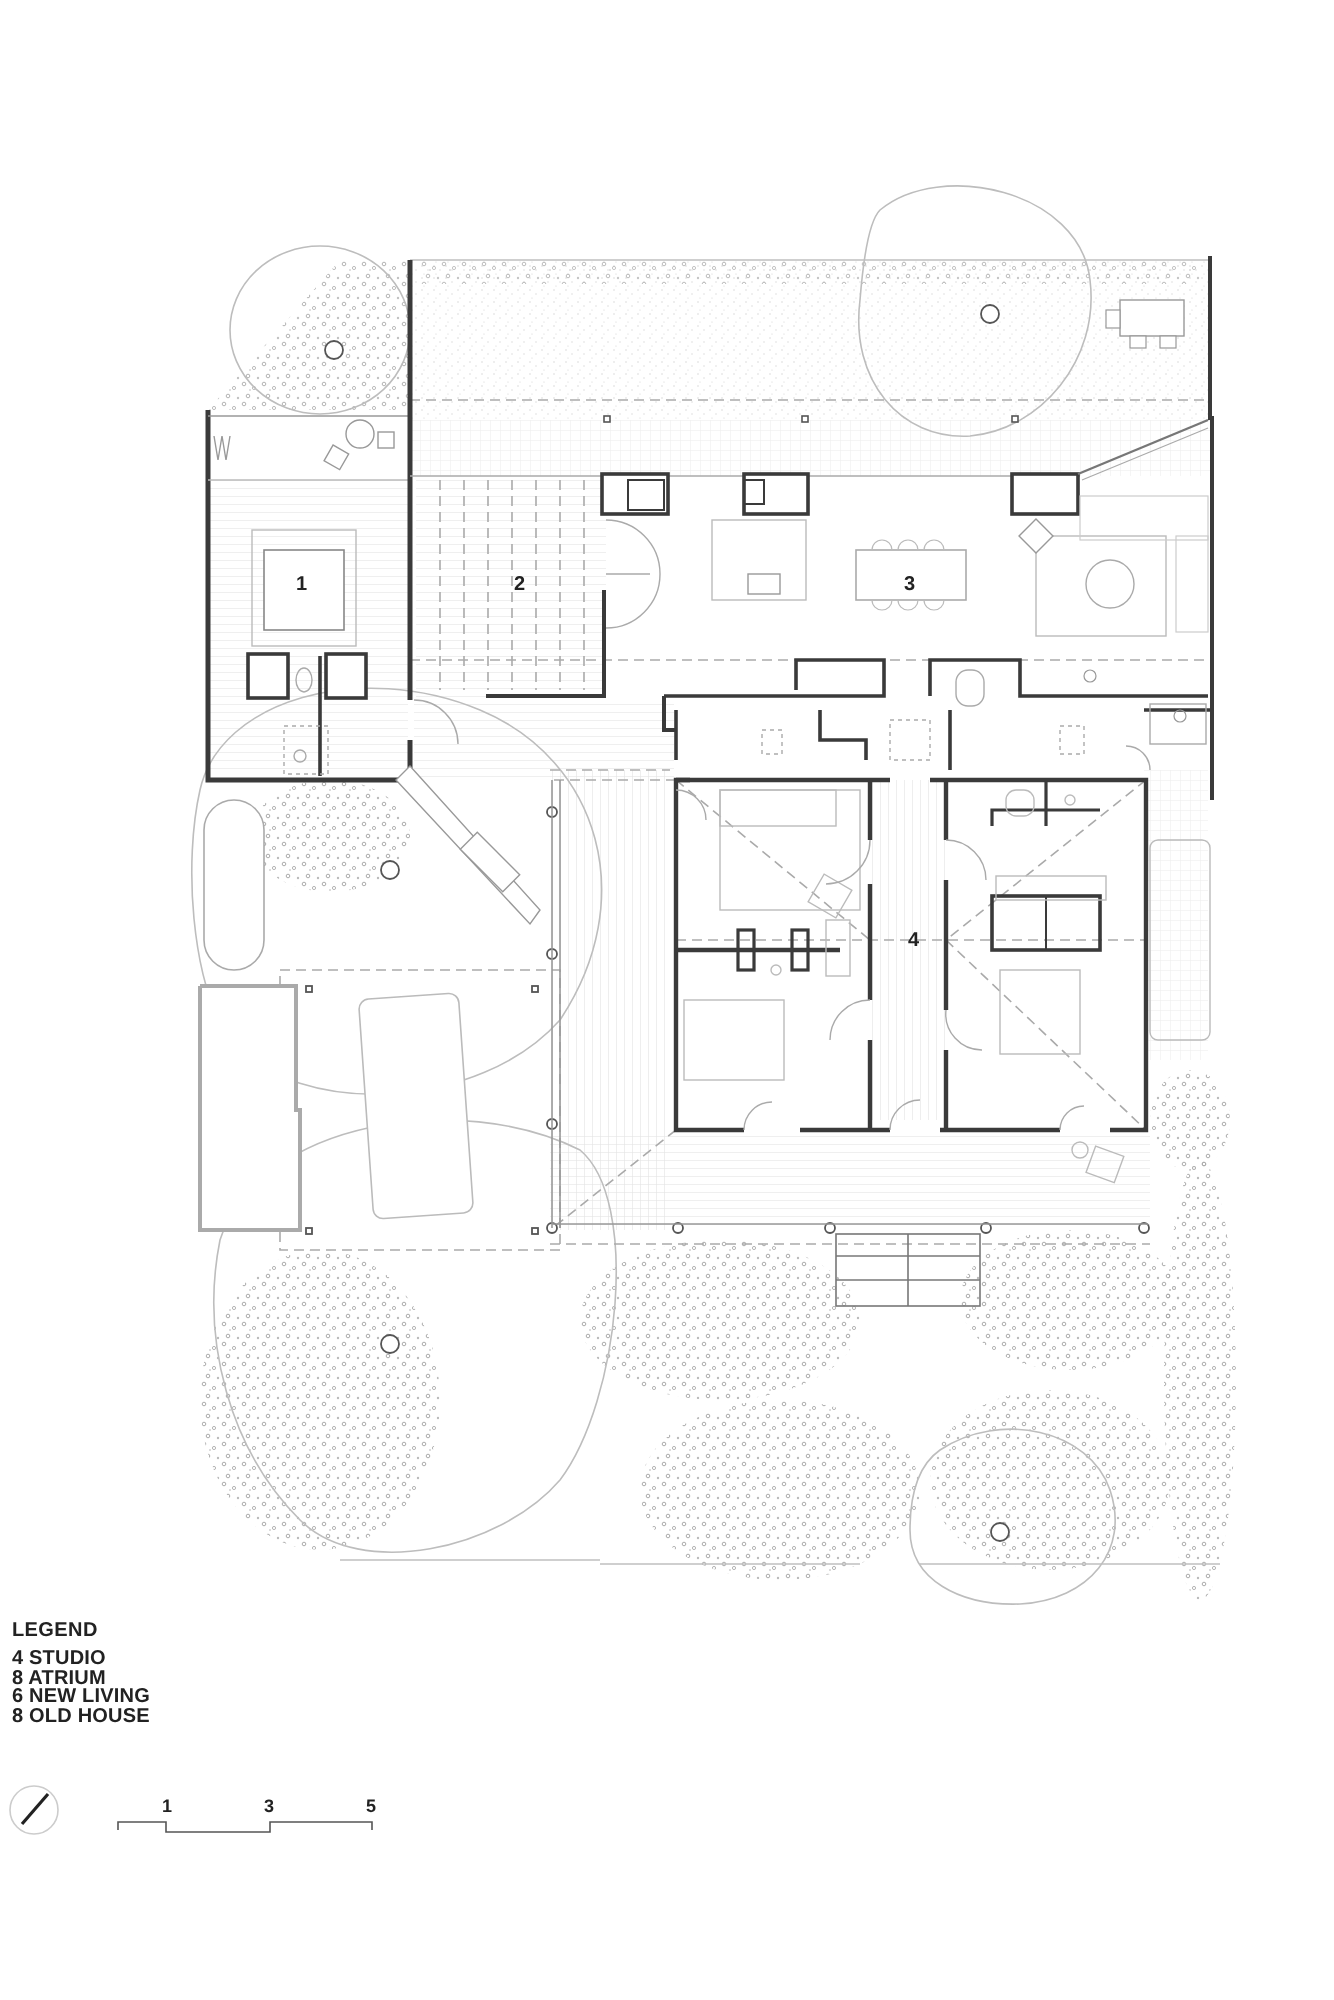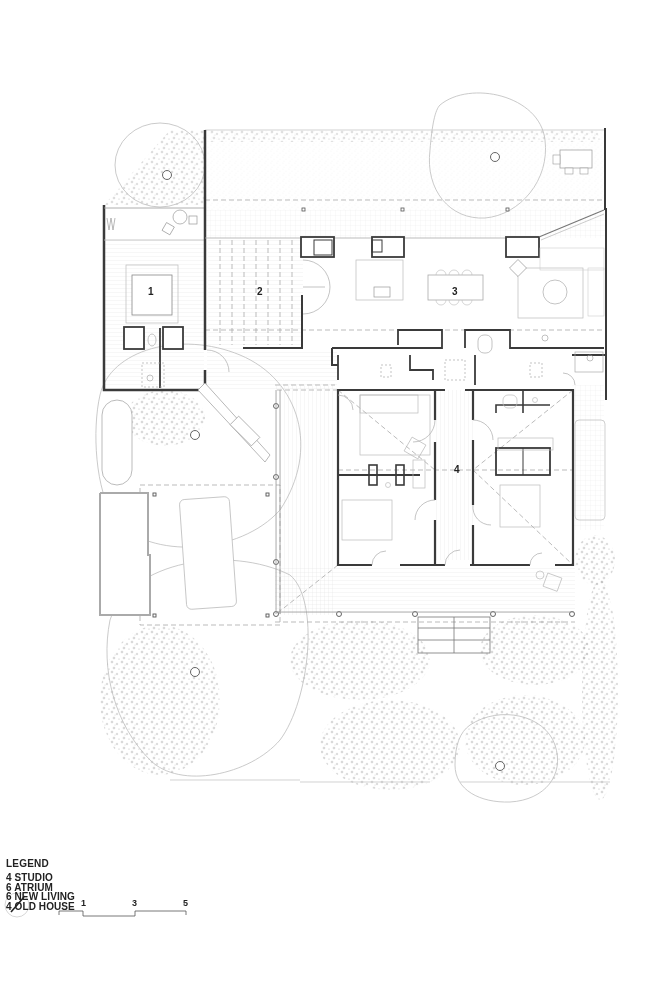--- a/index.html
+++ b/index.html
@@ -1,18 +1,18 @@
 <!DOCTYPE html>
 <html><head>
 <meta charset="utf-8">
 <style>
   html,body{margin:0;padding:0;background:#fff;}
   body{width:667px;height:1000px;position:relative;overflow:hidden;font-family:"Liberation Sans",sans-serif;color:#222;}
   #plan{position:absolute;left:0;top:0;width:667px;height:1000px;}
-  .legend{position:absolute;left:6px;top:810px;font-family:"Liberation Sans",sans-serif;font-weight:bold;color:#222;margin-top:48px;}
+  .legend{position:absolute;left:6px;top:810px;font-family:"Liberation Sans",sans-serif;font-weight:bold;color:#222;}
   .legend-title{font-size:10px;line-height:11px;margin-bottom:4px;letter-spacing:0.2px;}
   .legend-item{font-size:10px;line-height:9.6px;letter-spacing:0.1px;}
   .room-label{font-family:"Liberation Sans",sans-serif;font-weight:bold;font-size:10px;fill:#222;}
   .scale-label{font-family:"Liberation Sans",sans-serif;font-weight:bold;font-size:9px;fill:#222;}
 </style>
 </head>
 <body>
 
 <svg id="plan" viewBox="0 0 667 1000" xmlns="http://www.w3.org/2000/svg">
   <defs>
@@ -327,16 +327,16 @@
     <polyline points="59,915 59,911 83,911 83,916 135,916 135,911 186,911 186,915" fill="none" stroke="#555" stroke-width="0.8"></polyline>
     <text class="scale-label" x="81" y="906">1</text>
     <text class="scale-label" x="132" y="906">3</text>
     <text class="scale-label" x="183" y="906">5</text>
   </g>
 </svg>
 
 <div class="legend">
   <div class="legend-title">LEGEND</div>
   <div class="legend-item">4 STUDIO</div>
-  <div class="legend-item">6 ATRIUM</div>
+  <div class="legend-item">8 ATRIUM</div>
   <div class="legend-item">6 NEW LIVING</div>
-  <div class="legend-item">4 OLD HOUSE</div>
+  <div class="legend-item">8 OLD HOUSE</div>
 </div>
 
 </body></html>

